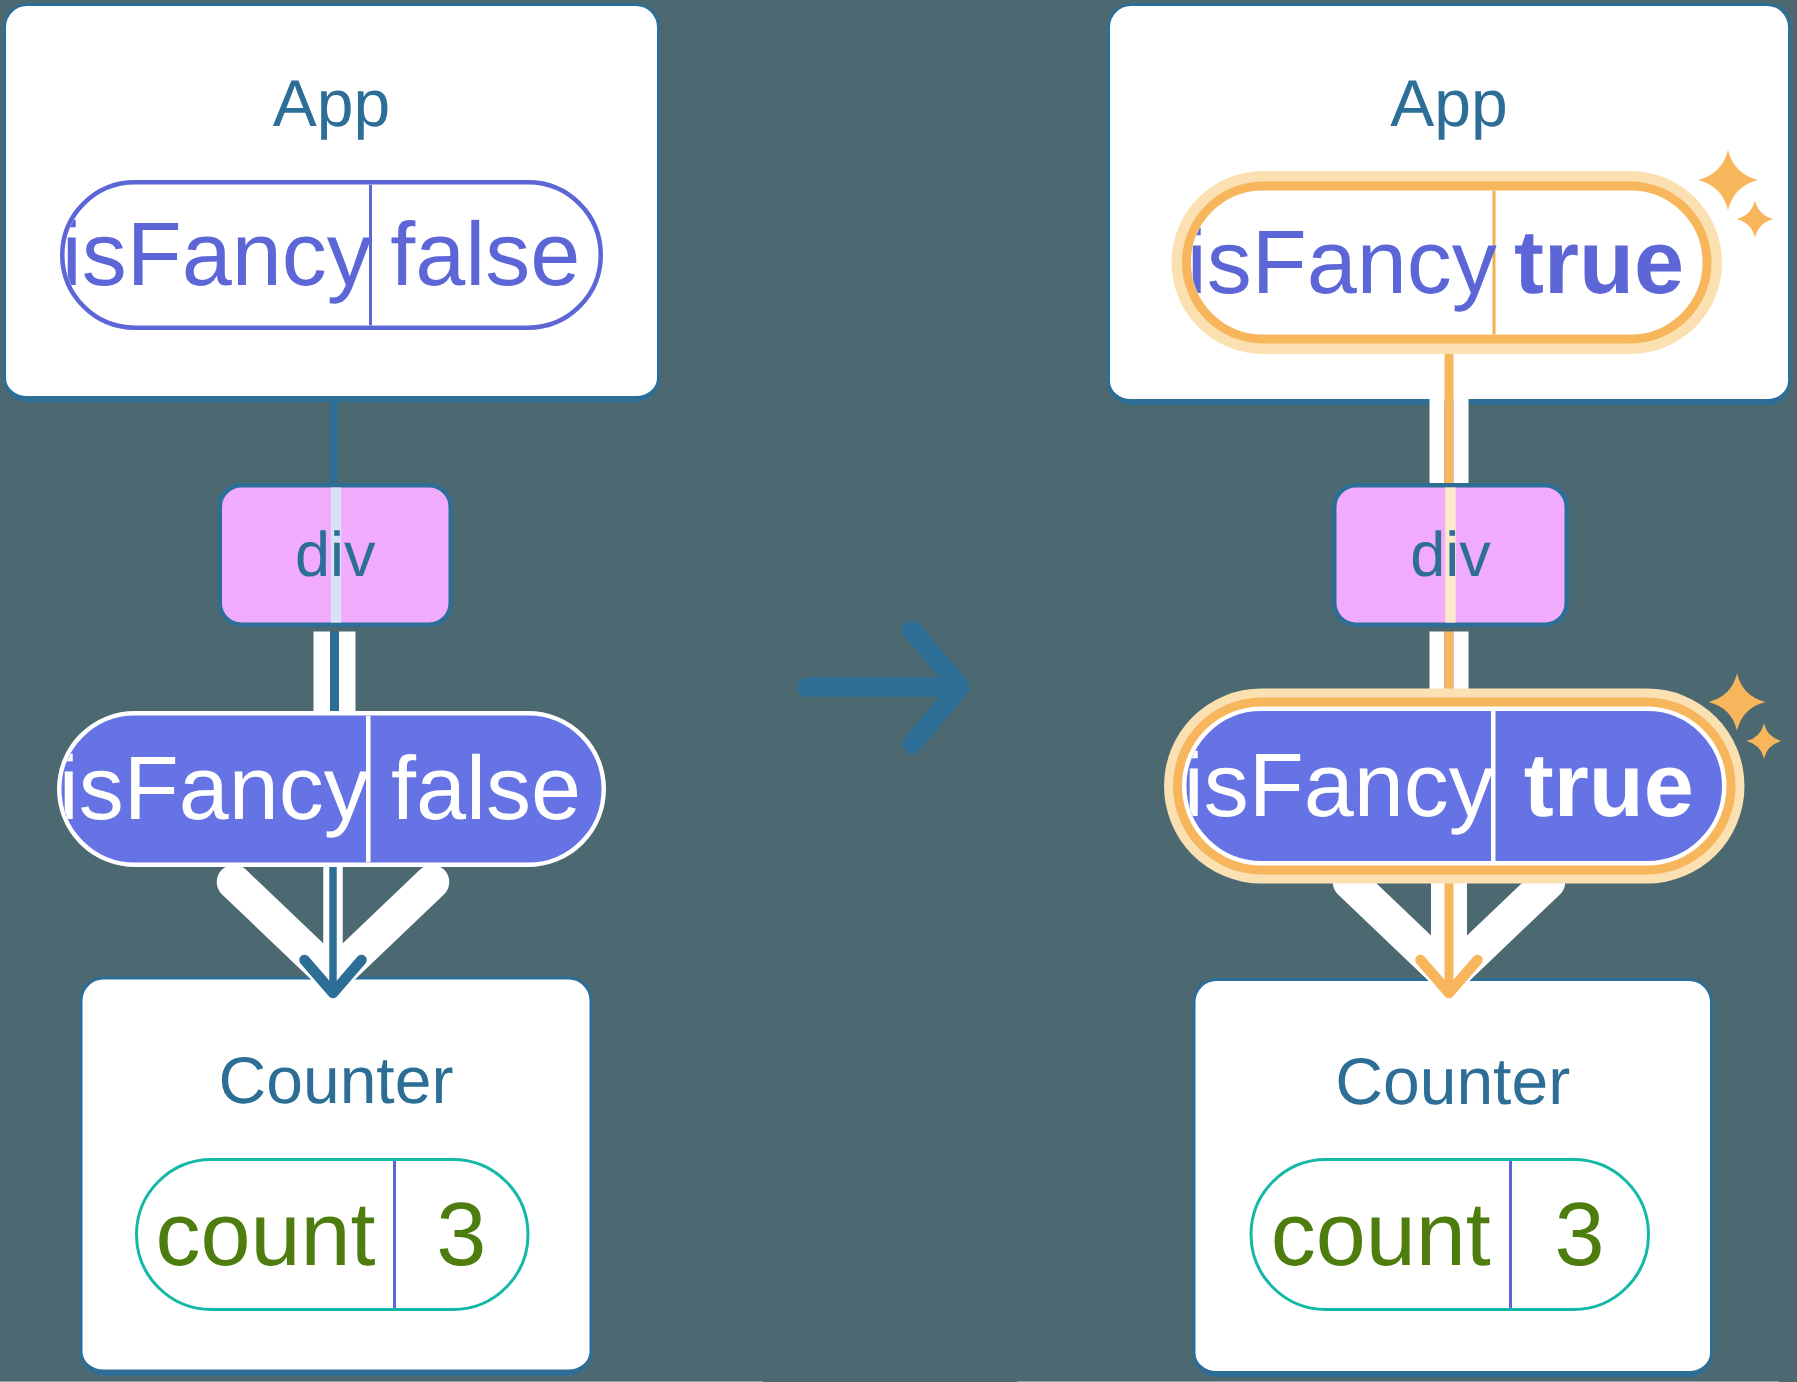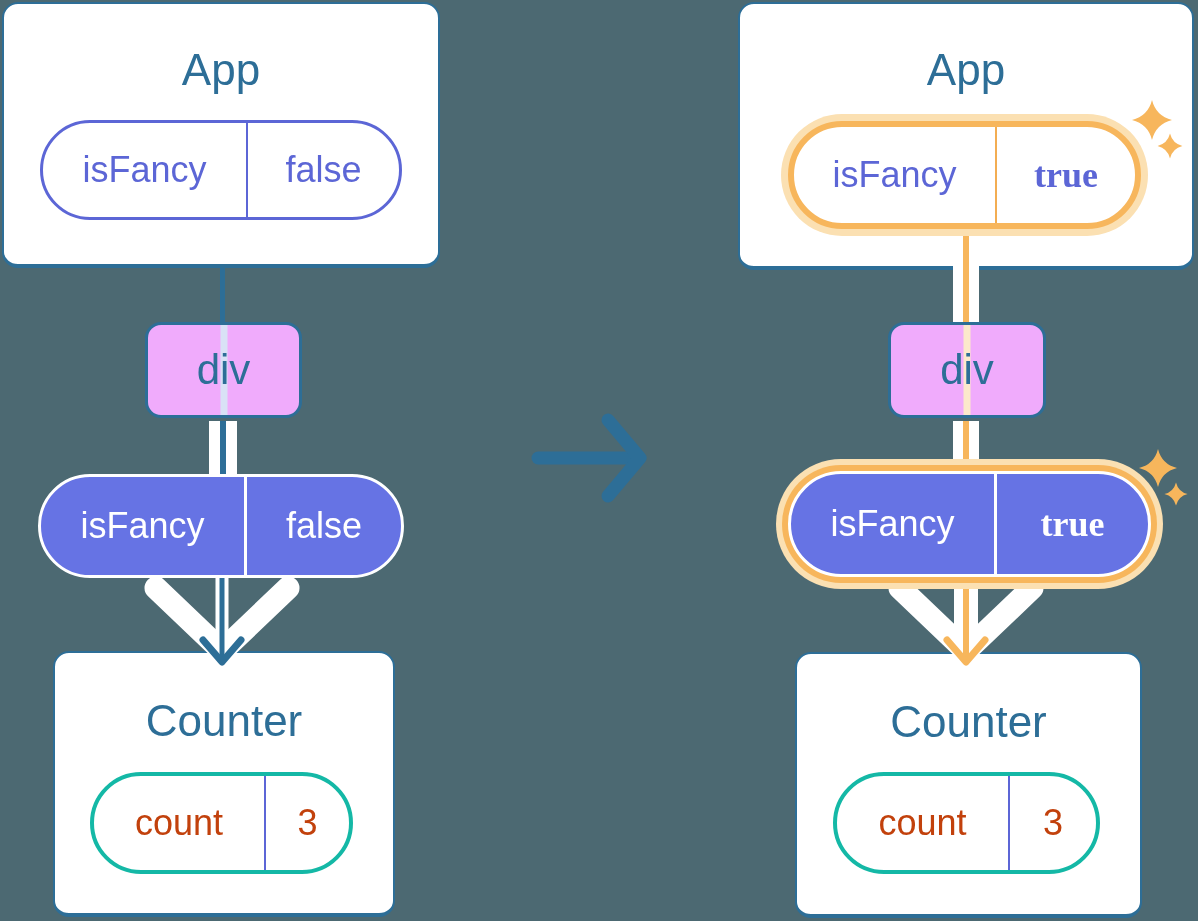--- a/index.html
+++ b/index.html
@@ -27,39 +27,39 @@
   }
   .vline{position:absolute;}
   .pipe{position:absolute;display:flex;}
   .pipe span{display:block;height:100%;}
   .pill{
     position:absolute;display:flex;border-radius:70px;box-sizing:border-box;
     align-items:stretch;overflow:hidden;
   }
   .pill-cell{
     display:flex;align-items:center;justify-content:center;
-    font-size:36px;font-weight:500;line-height:1;box-sizing:border-box;
+    font-size:60px;font-weight:500;line-height:1;box-sizing:border-box;
   }
   .state-pill{background:#fff;border:3px solid #5C66D6;color:#5C66D6;}
   .state-pill .pill-cell.first{border-right:2px solid #5C66D6;}
-  .counter-pill{background:#fff;border:4px solid #14b8a6;color:#c2410c;}
+  .counter-pill{background:#fff;border:2px solid #14b8a6;color:#4d7c0f;}
   .counter-pill .pill-cell.first{border-right:2px solid #5C66D6;}
   .prop-pill{background:#6673E4;border:3px solid #fff;color:#fff;}
   .prop-pill .pill-cell.first{border-right:3px solid #fff;}
   .fancy-state-pill{
     background:#fff;border:6px solid #F7B65C;color:#5C66D6;
     box-shadow:0 0 0 7px #FBE0B2;
   }
   .fancy-state-pill .pill-cell.first{border-right:2px solid #F3AD52;}
   .fancy-prop-pill{
     background:#6673E4;border:3px solid #fff;color:#fff;
     box-shadow:0 0 0 6px #F7B65C,0 0 0 12px #FBE0B2;
   }
   .fancy-prop-pill .pill-cell.first{border-right:3px solid #fff;}
-  .bold{font-weight:700;font-family:Liberation Serif, serif;}
+  .bold{font-weight:700;}
   svg{position:absolute;overflow:visible;}
 </style>
 </head>
 <body>
 
 <div class="canvas">
 
   <div class="card" style="left:2px;top:2px;width:438px;height:266px;">
     <div class="card-title" style="margin-top:44px">App</div>
   </div>

